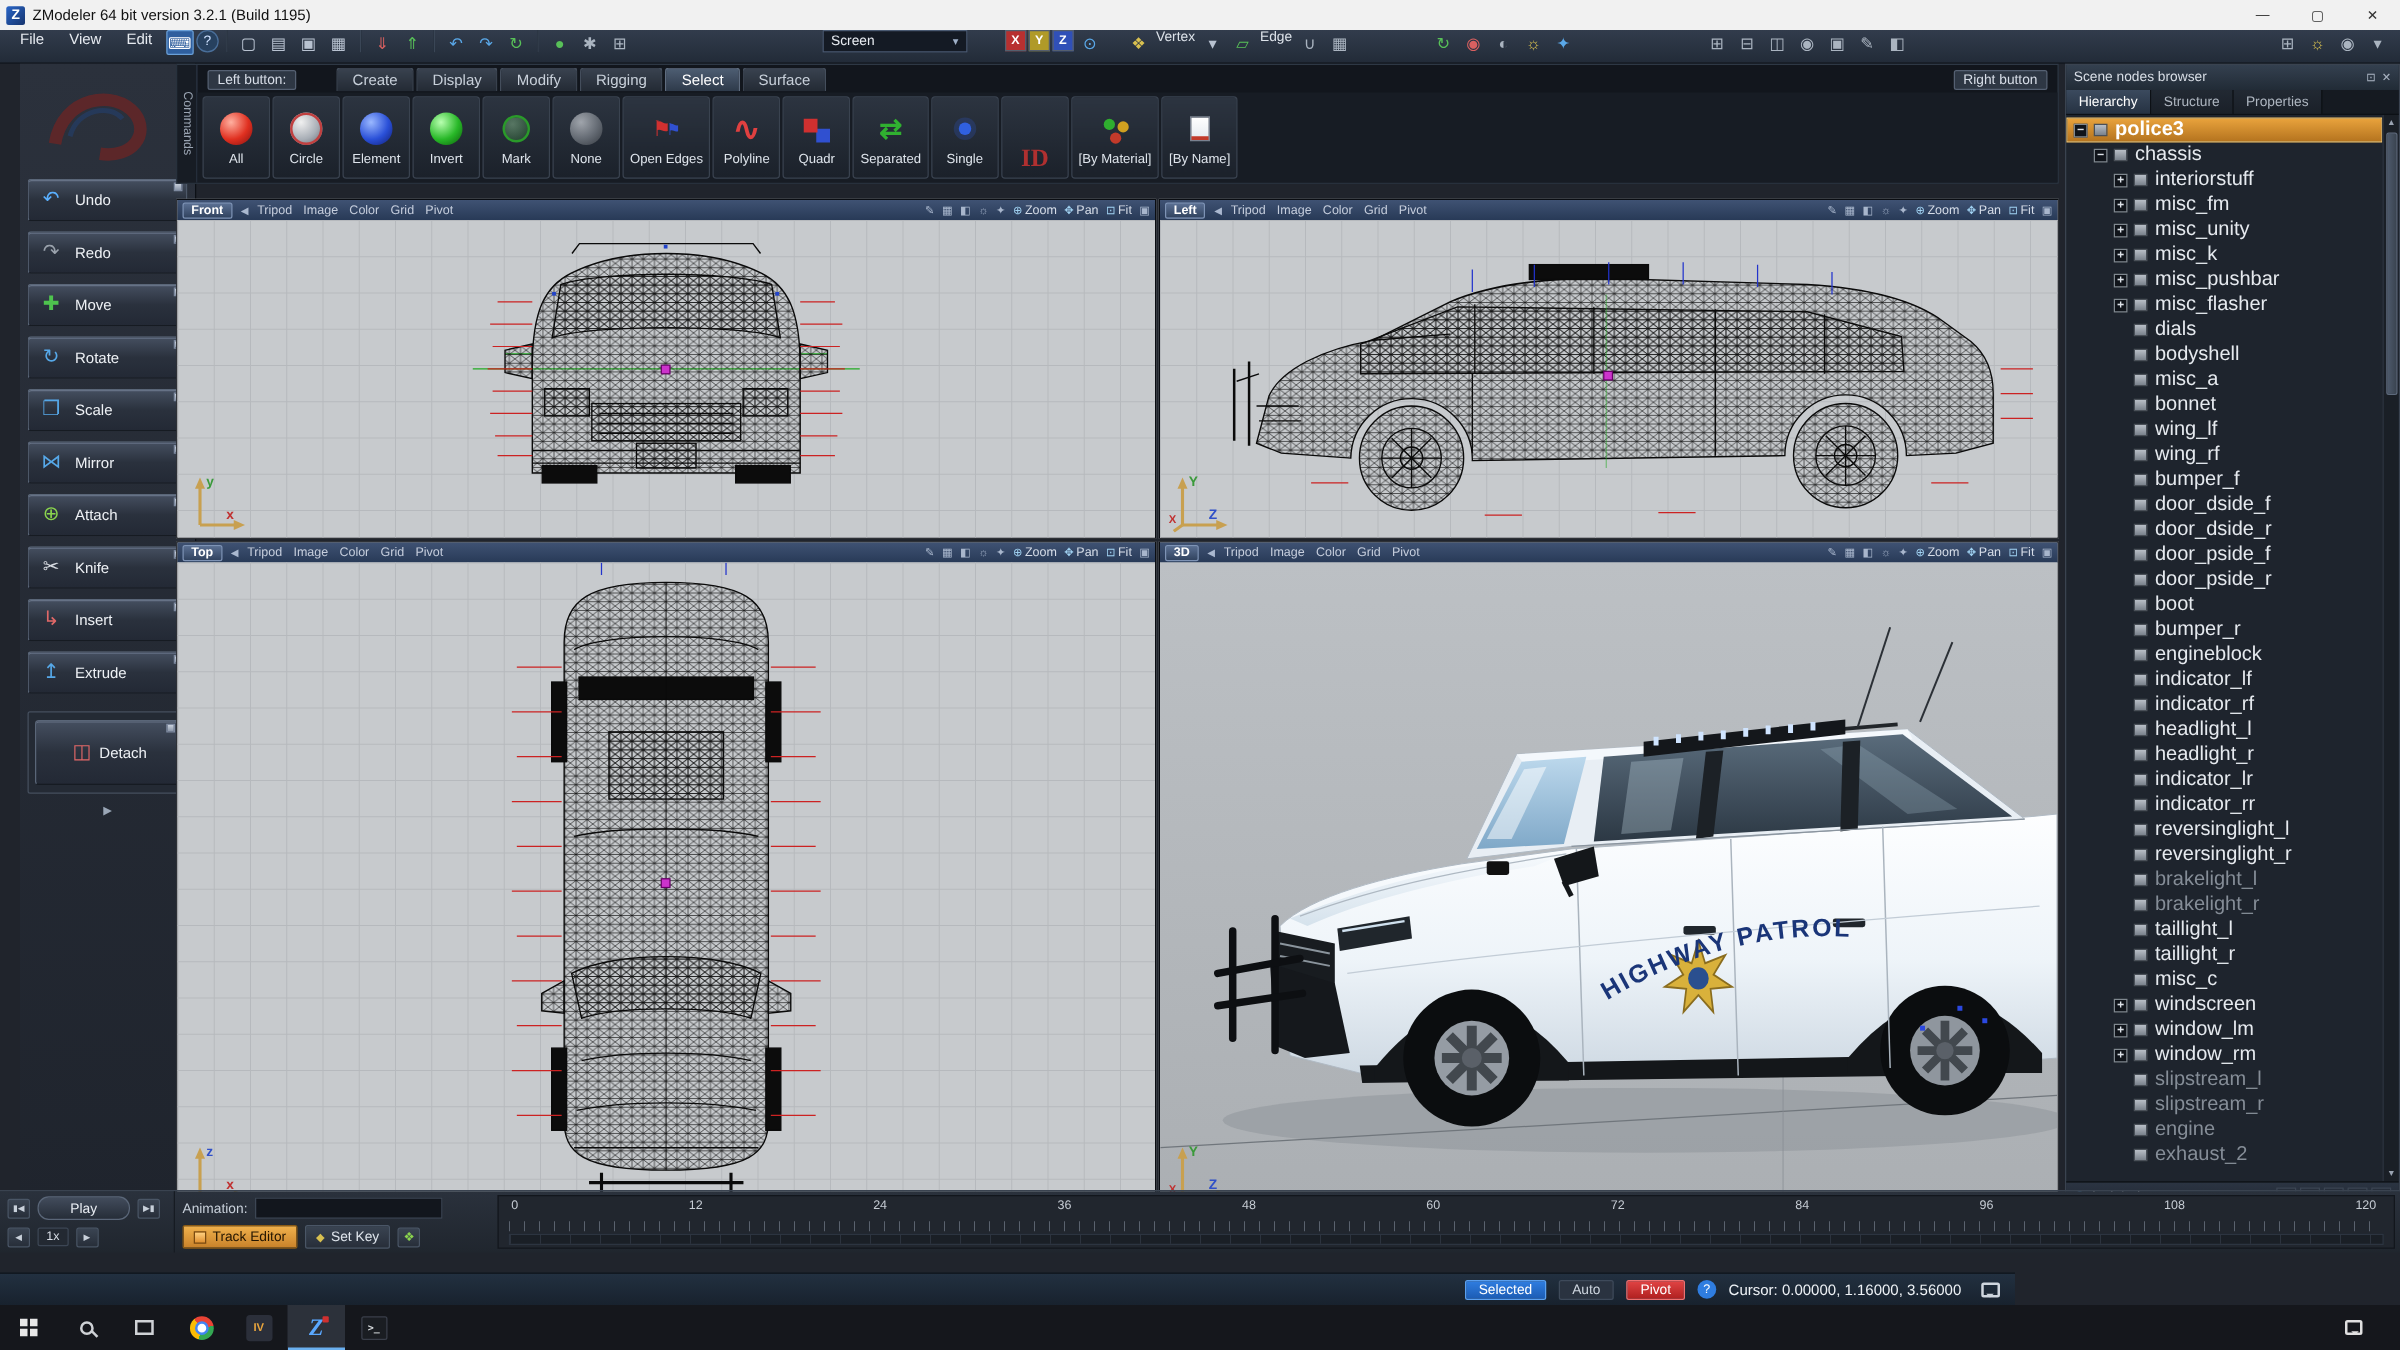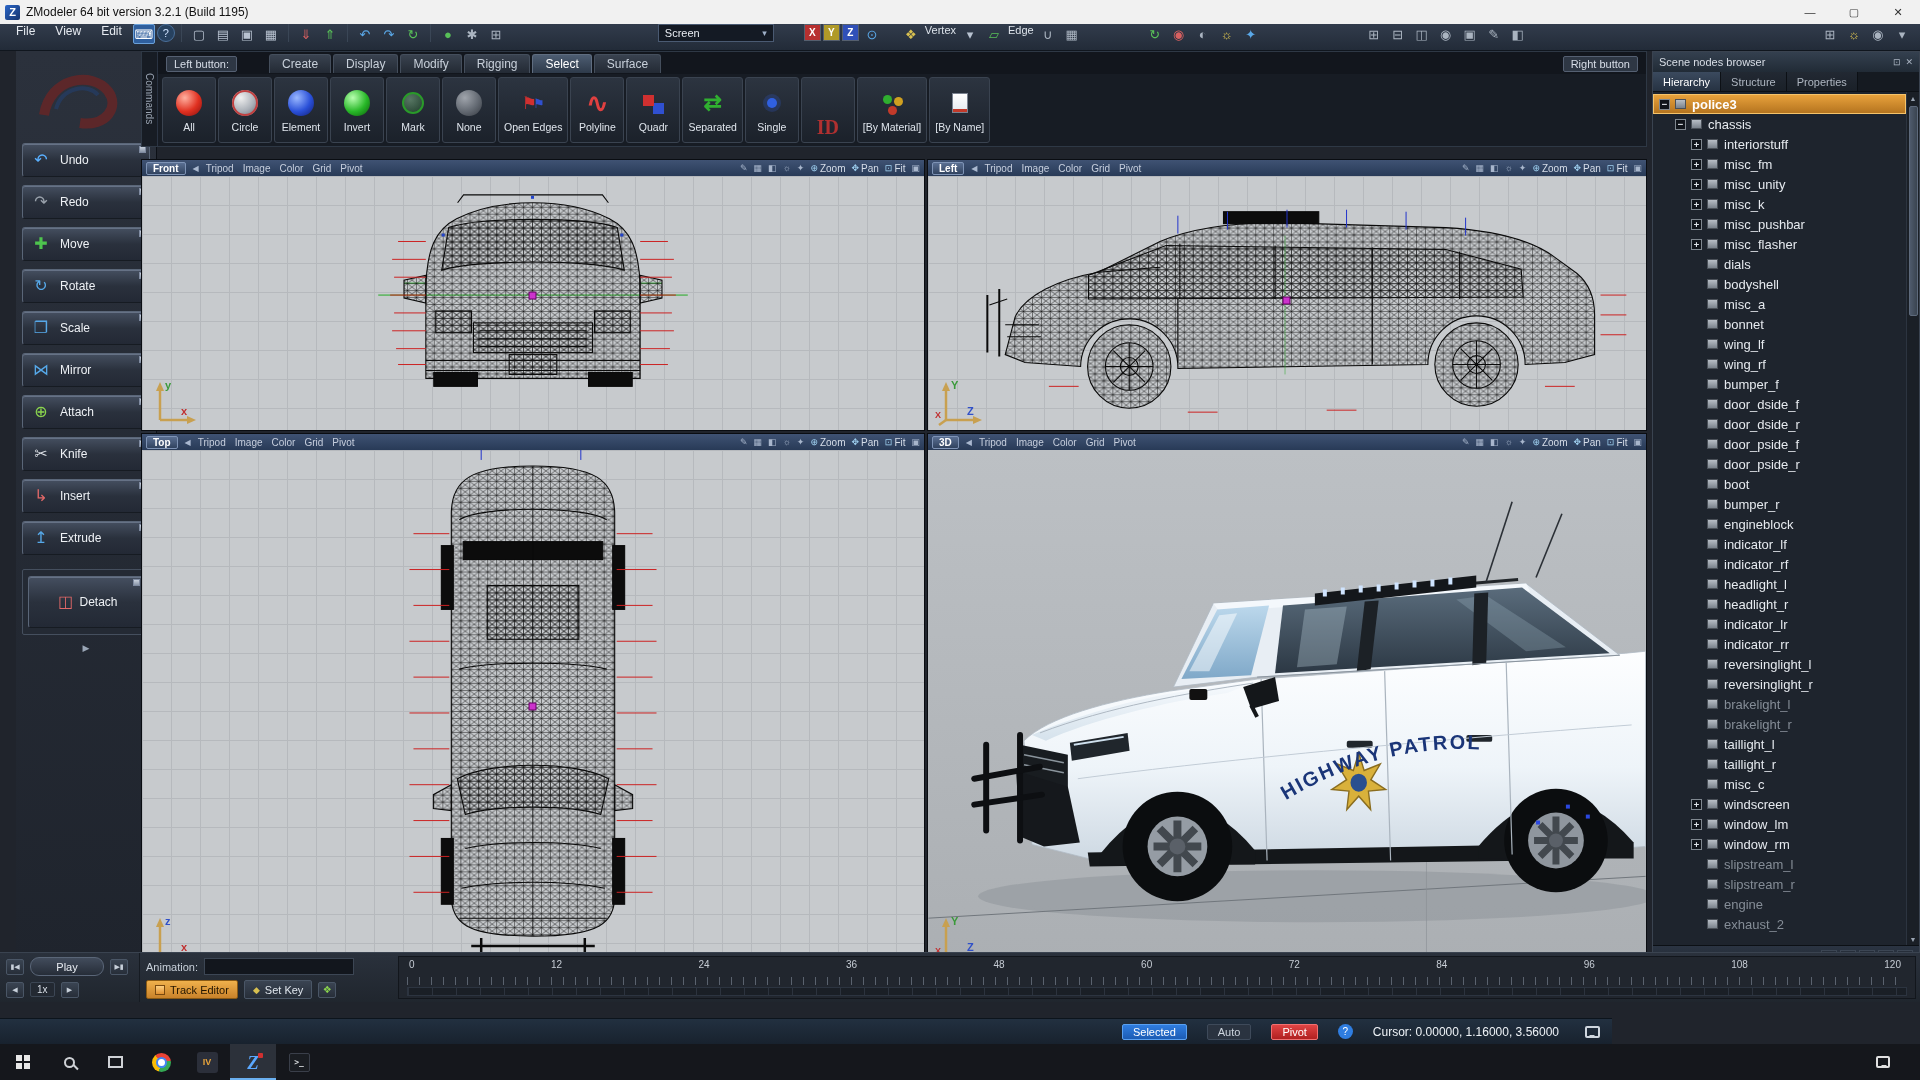--- a/index.html
+++ b/index.html
@@ -108,21 +108,21 @@
 
 
 .panel{position:absolute;left:1652px;top:51px;width:268px;height:917px;background:#1e242d;border:1px solid #3a4350;display:flex;flex-direction:column}
 .panel-title{height:20px;flex:0 0 20px;background:linear-gradient(#34404f,#212b36);display:flex;align-items:center;gap:5px;padding:0 6px;font-size:11px;color:#d8dee6}
 .panel-title .ptool{margin-left:auto;display:flex;gap:5px}
 .pico{font-size:9px;color:#aab4c2}
 .panel-tabs{height:20px;flex:0 0 20px;display:flex;background:#151a21;border-bottom:1px solid #0c1015}
 .ptab{padding:0 10px;display:flex;align-items:center;font-size:11px;color:#aeb6c0;border-right:1px solid #0c1015;background:linear-gradient(#222933,#1a2028);cursor:default}
 .ptab.active{background:linear-gradient(#3b4a5e,#263242);color:#fff}
 .panel-body{flex:1;display:flex;overflow:hidden}
-.tree{flex:1;padding:2px 0;font-size:13px;overflow:hidden}
+.tree{flex:1;padding:2px 0;font-size:16px;overflow:hidden}
 .trow{display:flex;align-items:center;height:20px;padding-right:4px;cursor:default;border:1px solid transparent}
 .trow.lv0{padding-left:5px}.trow.lv1{padding-left:21px}.trow.lv2{padding-left:37px}
 .texp{width:11px;height:11px;flex:0 0 11px;border:1px solid #808890;background:#10141a;color:#dde2e8;font:bold 9px/9px "DejaVu Sans Mono",monospace;text-align:center;margin-right:5px;visibility:hidden}
 .trow.plus .texp,.trow.minus .texp{visibility:visible}
 .trow.plus .texp::before{content:"+"}
 .trow.minus .texp::before{content:"−"}
 .tico{width:11px;height:10px;flex:0 0 11px;background:linear-gradient(#b8bec6,#7a828c);border:1px solid #4a5058;margin-right:6px}
 .tlabel{color:#e6eaef;white-space:nowrap}
 .trow.dim .tlabel{color:#858d97}
 .trow.sel{background:linear-gradient(#e8a23c,#b5741f);border-color:#f5c36a}
@@ -149,21 +149,21 @@
 .te-ico{width:10px;height:10px;background:linear-gradient(#ffd080,#e09030);border:1px solid #7a4a10}
 .sk-btn{background:linear-gradient(#3a4452,#272e39);border:1px solid #4a5666;color:#dfe5ec;font-size:11px;display:flex;gap:5px;align-items:center;padding:0 8px;height:19px;border-radius:2px;font-family:inherit}
 .sk-ico{color:#d8c050;font-size:9px}
 .tbtn.kf{color:#8ad44e;font-size:10px}
 .tl-ruler{flex:1;position:relative;background:#21262e;margin:3px 4px 3px 8px;border:1px solid #12161c}
 .ruler-nums{display:flex;justify-content:space-between;padding:2px 14px 0 10px;font-size:10px;color:#c6ccd4}
 .ruler-ticks{position:absolute;left:8px;right:8px;bottom:13px;height:8px;background:repeating-linear-gradient(90deg,#5a626e 0 1px,transparent 1px 12px)}
 .ruler-track{position:absolute;left:8px;right:8px;bottom:2px;height:9px;background:#1a1f26;border:1px solid #2c3440;background-image:repeating-linear-gradient(90deg,#2c333e 0 1px,transparent 1px 24px)}
 
 
-.statusbar{position:absolute;left:0;top:1018px;width:1612px;height:26px;background:linear-gradient(#223040,#18222e);border-top:1px solid #0c141c;display:flex;align-items:center;justify-content:flex-end;gap:20px;padding:0 12px;font-size:12px}
+.statusbar{position:absolute;left:0;top:1018px;width:1612px;height:26px;background:linear-gradient(#223040,#18222e);border-top:1px solid #0c141c;display:flex;align-items:center;justify-content:flex-end;gap:10px;padding:0 12px;font-size:12px}
 .st-chip{padding:1px 10px;font-size:11px;color:#fff;border-radius:2px}
 .st-selected{background:linear-gradient(#2f7de0,#1c5cb4);border:1px solid #5aa0f0}
 .st-auto{background:#2a3340;border:1px solid #3e4a5a;color:#cdd5de}
 .st-pivot{background:linear-gradient(#e04444,#b02020);border:1px solid #f07070}
 .st-help{width:15px;height:15px;border-radius:50%;background:#2f7de0;color:#fff;font-size:10px;display:flex;align-items:center;justify-content:center}
 .st-cursor{color:#eef2f6;font-size:12px}
 .st-bubble{width:15px;height:12px;border:2px solid #cfd6de;border-radius:2px;position:relative;margin-left:6px}
 .st-bubble::after{content:"";position:absolute;left:2px;bottom:-5px;border:3px solid transparent;border-top-color:#cfd6de}
 
 

